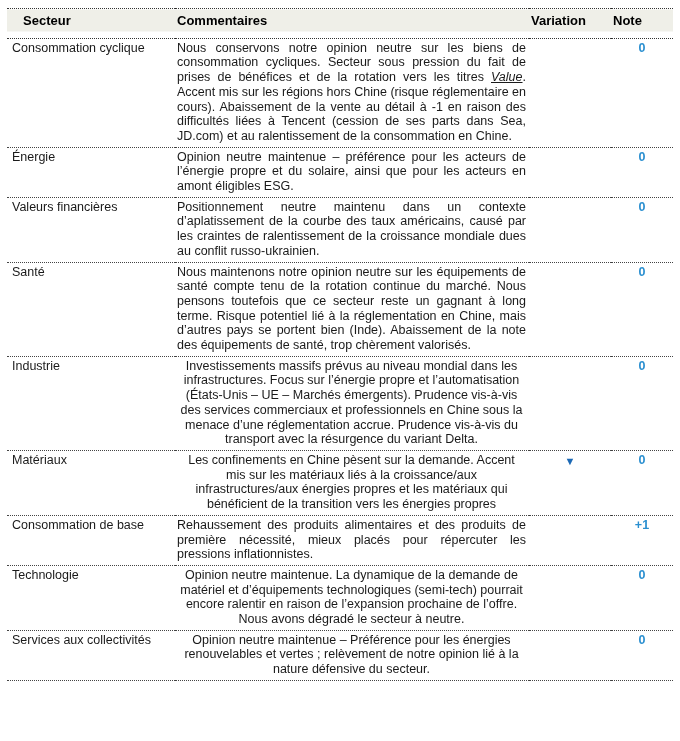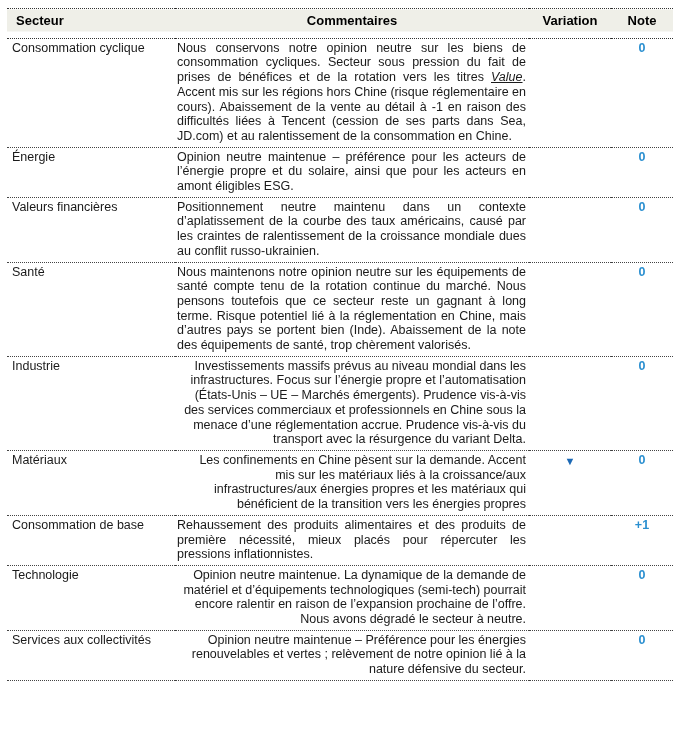--- a/index.html
+++ b/index.html
@@ -28,46 +28,46 @@
   col.c-note      { width: 62px;  }
 
   thead th {
     font-size: 13px;
     font-weight: bold;
     color: #000;
     border-top: 1px dotted #333;
     border-bottom: 1px dotted #333;
     background: linear-gradient(#efefe8 0, #efefe8 76%, #ffffff 76%, #ffffff 100%);
     padding: 5px 2px 9px 2px;
-    text-align: center;
+    text-align: left;
     vertical-align: top;
   }
   thead th.h-sector {
     text-align: left;
-    padding-left: 9px;
+    padding-left: 16px;
   }
 
   tbody td {
     vertical-align: top;
     border-bottom: 1px dotted #444;
     padding: 2px 2px 3px 2px;
   }
   td.sector {
     padding-left: 5px;
     padding-right: 8px;
     margin-top: 34px;
   }
   td.comment {
     padding-right: 3px;
   }
   td.comment.just {
     text-align: justify;
   }
   td.comment.left {
-    text-align: right;
+    text-align: center;
     margin-top: 32px;
   }
   td.comment .it {
     font-style: italic;
     text-decoration: underline;
   }
   td.variation {
     text-align: center;
     color: var(--variation-color, #1c69b5);
     font-size: 11px;

